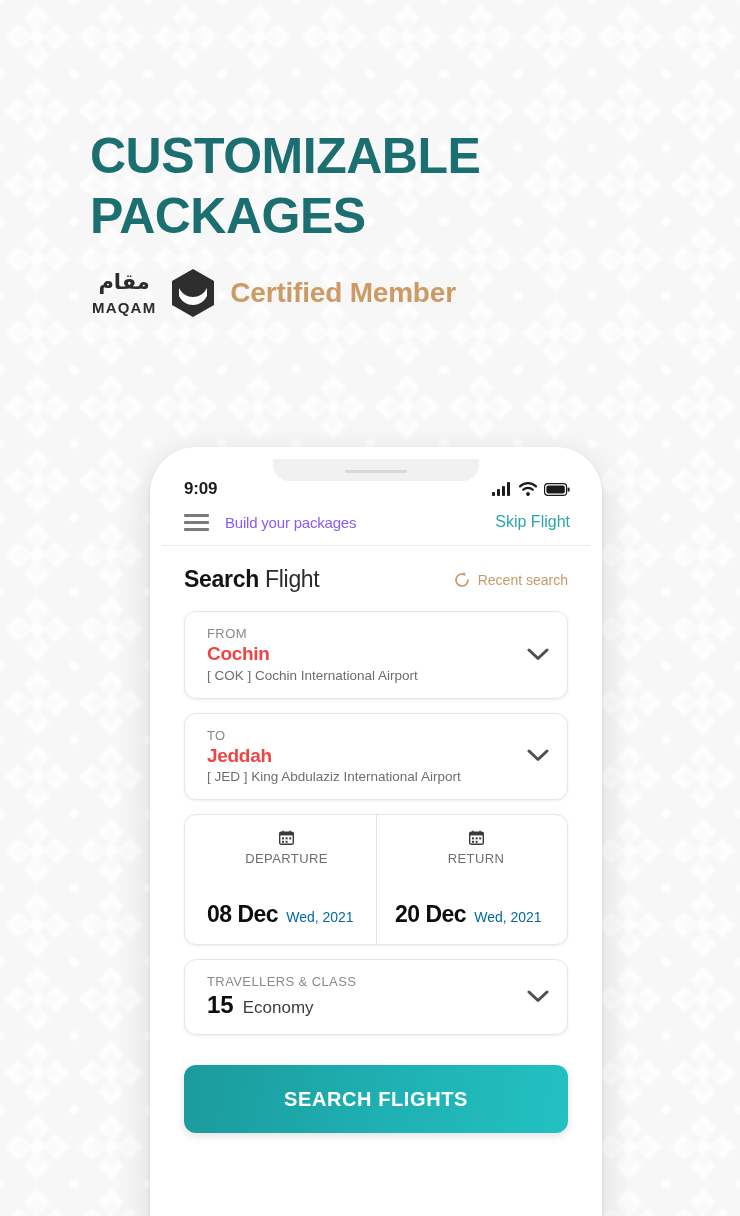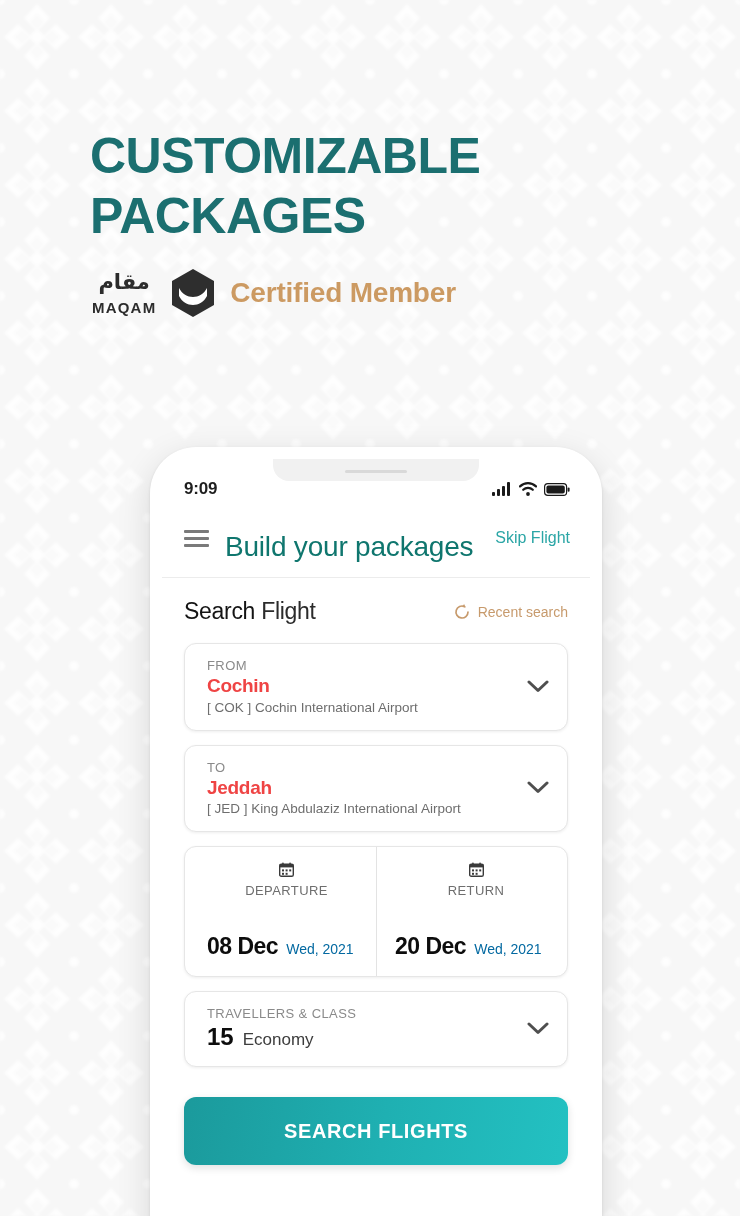--- a/index.html
+++ b/index.html
@@ -170,25 +170,24 @@
     cursor: pointer;
   }
   #hamburger span {
     display: block;
     height: 3px;
     border-radius: 1px;
     background: #7a7a7a;
   }
   #header-title {
     margin-left: 16px;
-    font-size: 28px;
-    color: #0f766e;
+    font-size: 15px;
+    color: #8b5cf6;
     letter-spacing: -0.2px;
     flex: 1 1 auto;
-    margin-top: 18px;
   }
   #skip-flight {
     font-size: 16px;
     color: #2ba6a6;
     cursor: pointer;
     white-space: nowrap;
   }
 
   
   #app-body { padding: 20px 22px 0 22px; }
@@ -197,21 +196,21 @@
     display: flex;
     align-items: center;
     justify-content: space-between;
     margin-bottom: 18px;
   }
   #search-heading {
     font-size: 23px;
     color: #2b2b2b;
     letter-spacing: -0.3px;
   }
-  #search-heading b { font-weight: normal; color: #141414; }
+  #search-heading b { font-weight: bold; color: #141414; }
   #search-heading span { font-weight: normal; }
 
   #recent-search {
     display: flex;
     align-items: center;
     gap: 7px;
     color: #c79a6c;
     font-size: 14px;
     cursor: pointer;
   }

